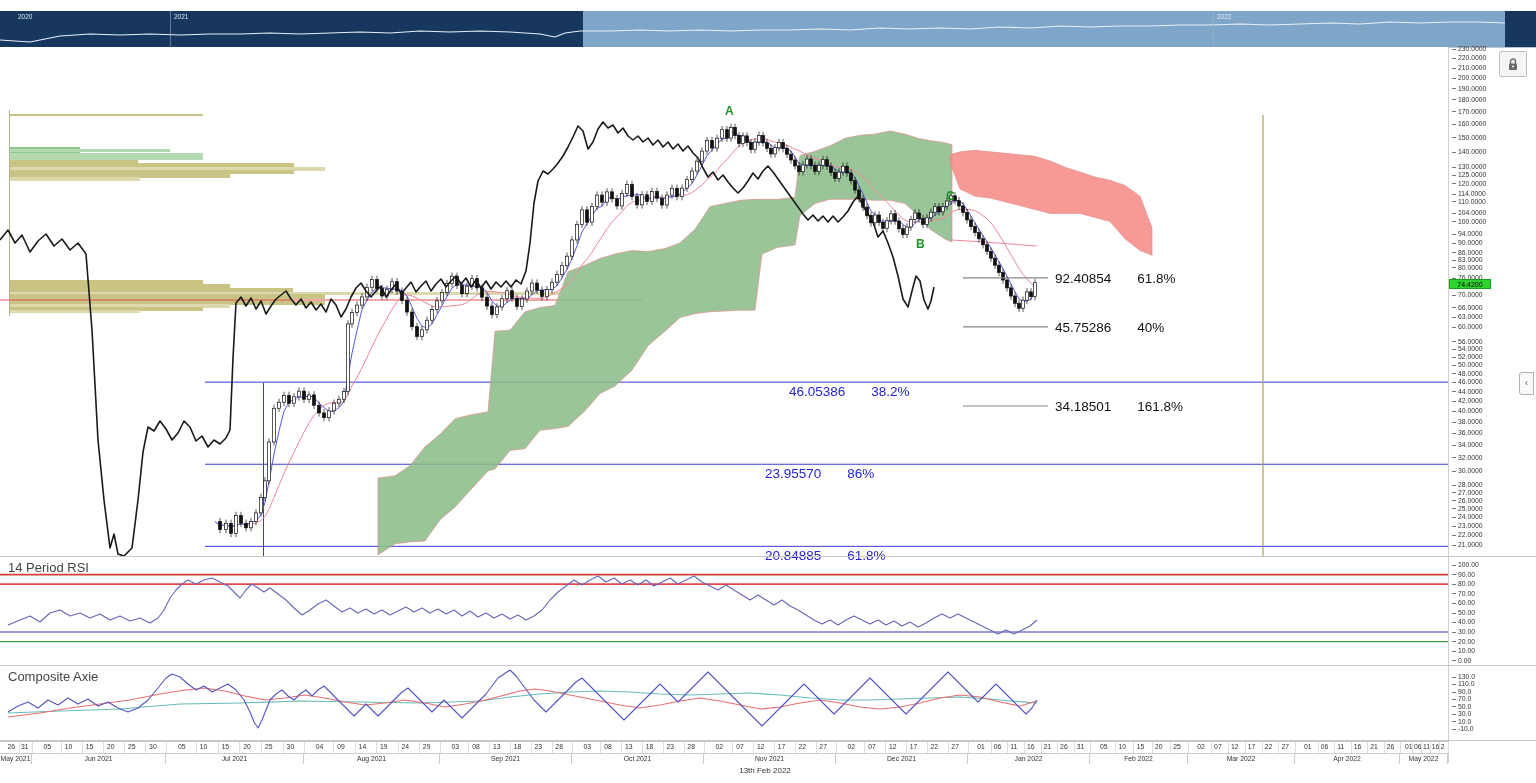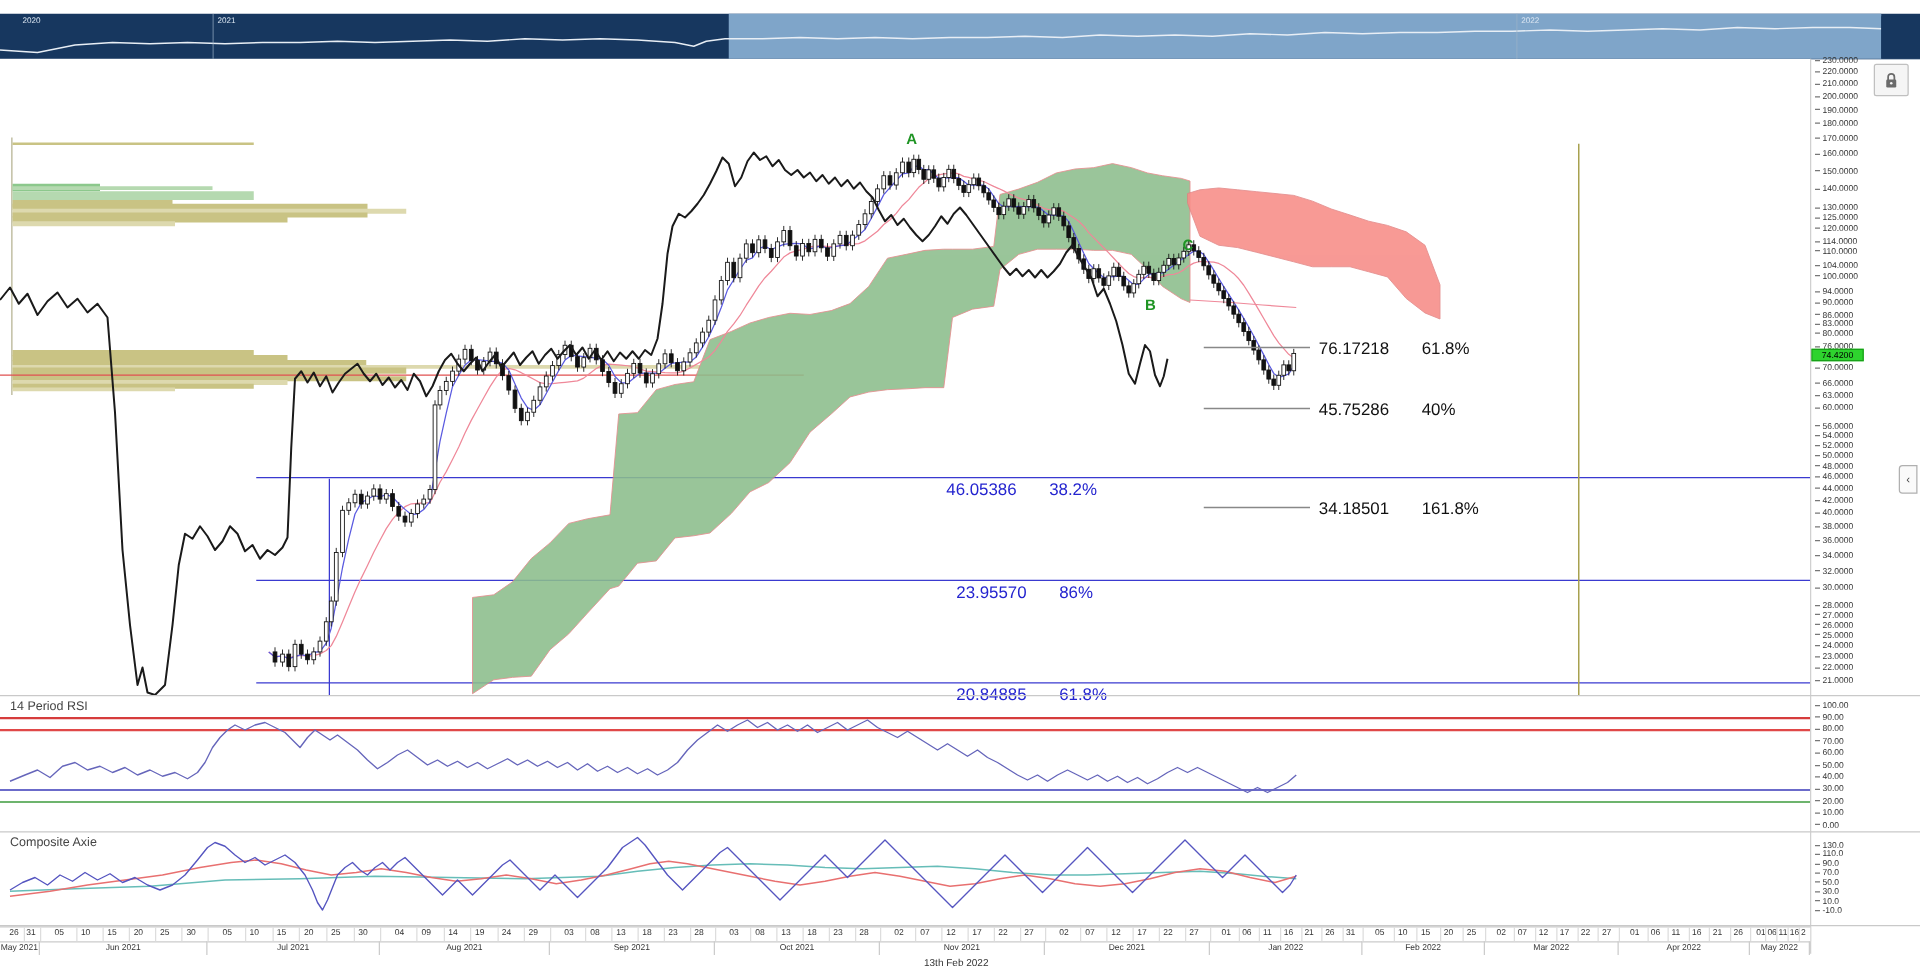--- a/index.html
+++ b/index.html
@@ -10,21 +10,21 @@
   #brand{right:3px;top:0;height:11px;display:flex;align-items:center;gap:2px;}
   #brand-icon{width:10px;height:10px;border-radius:2px;background:#1a6ab0;position:relative;}
   #brand-icon:after{content:"";position:absolute;left:2px;top:2px;width:6px;height:6px;border-radius:50%;border:1.5px solid #fff;border-right-color:transparent;}
   #brand-text{font-size:9px;font-weight:bold;color:#14365c;}
   #navigator{left:0;top:11px;width:1536px;height:36px;background:#17375f;border-bottom:1px solid #b8c4d2;}
   #nav-sel{position:absolute;top:0;height:36px;background:#7fa5c9;}
   #nav-corner{position:absolute;top:2px;right:0;width:31px;height:34px;background:#17375f;}
   .nav-year{position:absolute;top:2px;font-size:6.5px;color:#dbe6f2;}
   .nav-div{position:absolute;top:0;width:1px;height:36px;background:#9fb4c9;opacity:.55;}
   svg{position:absolute;display:block;}
-  .panel-label{font-size:10px;color:#444;}
+  .panel-label{font-size:13px;color:#444;}
   #rsi-label{left:8px;top:560px;}
   #comp-label{left:8px;top:669px;}
   .tick-label{position:absolute;font-size:6.8px;color:#333;white-space:nowrap;}
   .tick-dash{display:inline-block;width:4px;height:1px;background:#777;vertical-align:middle;margin-right:2px;}
   #price-badge{left:1449px;top:279px;width:42px;height:10px;background:#2ed32e;color:#000;font-size:7px;line-height:10px;text-align:center;border:1px solid #18a018;box-sizing:border-box;}
   #lock-btn{left:1499px;top:51px;width:26px;height:24px;background:#f5f5f5;border:1px solid #c0c0c0;border-radius:2px;display:flex;align-items:center;justify-content:center;}
   #collapse-btn{left:1519px;top:372px;width:13px;height:21px;background:#fafafa;border:1px solid #b0b0b0;border-radius:3px 0 0 3px;color:#444;font-size:9px;line-height:21px;text-align:center;}
   #vsep{left:1448px;top:47px;width:1px;height:716px;background:#d0d0d0;}
   .hsep{left:0;width:1536px;height:1px;background:#c9c9c9;}
   #xaxis{left:0;top:741px;width:1448px;height:22px;border-top:1px solid #c9c9c9;}
@@ -463,24 +463,24 @@
       <polyline points="8,625 20,620 30,616 40,622 50,613 60,610 70,616 80,613 90,618 100,614 110,620 120,616 130,621 140,618 150,623 158,618 164,610 170,598 176,590 182,584 188,580 196,584 204,580 212,578 220,582 228,586 234,592 240,598 246,590 252,584 258,588 264,592 270,588 278,594 286,600 294,608 302,615 310,610 318,604 326,600 334,606 342,612 350,608 358,613 366,609 374,614 382,610 390,615 398,611 406,607 414,612 422,608 430,613 438,609 446,614 454,610 462,616 470,611 478,617 486,613 494,618 502,614 510,619 518,615 526,620 534,616 542,610 550,600 558,592 566,586 574,580 582,585 590,580 598,576 606,582 614,578 622,584 630,580 638,585 646,580 654,586 662,582 670,578 678,584 686,580 694,576 702,582 710,586 718,590 726,585 734,590 742,595 750,600 758,595 766,600 774,605 782,600 790,606 798,610 806,615 814,620 822,624 830,620 838,625 846,620 854,616 862,620 870,624 878,620 886,625 894,621 902,626 910,622 918,627 926,623 934,618 942,614 950,618 958,614 966,618 974,622 982,626 990,630 998,634 1006,630 1014,634 1022,630 1030,626 1037,620" fill="none" stroke="#6666bb" stroke-width="1.1" stroke-linejoin="round"></polyline>
     </svg>
   <svg id="svg-comp" class="abs" style="left:0;top:666px" width="1448" height="74" viewBox="0 666 1448 74">
       <rect x="0" y="666" width="1448" height="74" fill="#fff"></rect>
       <polyline points="8,713 60,711 120,709 180,704 240,703 300,701 360,702 420,703 480,701 510,697 540,694 570,692 600,691 630,692 660,694 690,695 720,694 750,693 780,695 810,698 840,700 870,700 900,699 930,698 960,697 990,699 1010,701 1037,703" fill="none" stroke="#66bdb8" stroke-width="1.2" stroke-linejoin="round"></polyline>
       <polyline points="8,717 40,713 70,708 100,704 130,700 160,694 185,690 205,688 225,691 245,696 265,700 285,698 305,695 325,698 345,702 365,705 385,703 405,700 425,703 445,707 465,704 485,700 505,695 520,691 535,689 550,691 565,694 580,697 600,701 620,705 640,708 660,705 680,701 700,698 720,701 740,705 760,709 780,707 800,703 820,700 840,703 860,707 880,709 900,707 920,703 940,698 960,695 980,697 1000,702 1020,706 1037,701" fill="none" stroke="#e87070" stroke-width="1.2" stroke-linejoin="round"></polyline>
       <polyline points="8,712 18,706 28,702 38,708 48,700 58,705 68,698 78,704 88,699 98,706 108,702 118,708 128,712 138,708 148,700 158,688 166,678 172,674 180,677 188,684 196,690 204,686 212,692 220,688 228,684 236,690 244,700 250,712 254,722 258,728 262,720 266,710 270,700 276,694 282,690 288,696 294,700 300,694 306,690 312,696 318,690 324,686 330,692 336,698 342,704 348,710 354,716 360,710 366,704 372,710 378,716 384,710 390,704 396,698 402,692 408,688 414,694 420,700 426,706 432,712 438,706 444,700 450,706 456,712 462,718 468,712 474,706 480,700 486,694 492,686 498,678 504,674 510,670 516,676 522,684 528,692 534,700 540,706 546,712 552,706 558,700 564,694 570,688 576,682 582,678 588,684 594,690 600,696 606,702 612,708 618,714 624,720 630,714 636,708 642,702 648,696 654,690 660,684 666,690 672,696 678,702 684,696 690,690 696,684 702,678 708,672 714,678 720,684 726,690 732,696 738,702 744,708 750,714 756,720 762,726 768,720 774,714 780,708 786,702 792,696 798,690 804,684 810,690 816,696 822,702 828,708 834,714 840,708 846,702 852,696 858,690 864,684 870,678 876,684 882,690 888,696 894,702 900,708 906,714 912,708 918,702 924,696 930,690 936,684 942,678 948,672 954,678 960,684 966,690 972,696 978,702 984,696 990,690 996,684 1002,690 1008,696 1014,702 1020,708 1026,714 1032,708 1037,700" fill="none" stroke="#5555c0" stroke-width="1.1" stroke-linejoin="round"></polyline>
     </svg>
 
   <div id="fib-labels">
-      <div class="fib-label" style="left: 1055px; top: 270.914px;"><span>76.17218</span><span class="pct">61.8%</span></div>
+      <div class="fib-label" style="left: 1055px; top: 270.914px;"><span>92.40854</span><span class="pct">61.8%</span></div>
       <div class="fib-label" style="left: 1055px; top: 319.842px;"><span>45.75286</span><span class="pct">40%</span></div>
       <div class="fib-label" style="left: 1055px; top: 398.998px;"><span>34.18501</span><span class="pct">161.8%</span></div>
-      <div class="fib-label fib-blue" style="left: 757px; top: 384.153px;"><span>46.05386</span><span class="pct">38.2%</span></div>
+      <div class="fib-label fib-blue" style="left: 789px; top: 384.153px;"><span>46.05386</span><span class="pct">38.2%</span></div>
       <div class="fib-label fib-blue" style="left: 765px; top: 466.236px;"><span>23.95570</span><span class="pct">86%</span></div>
       <div class="fib-label fib-blue" style="left: 765px; top: 548.329px;"><span>20.84885</span><span class="pct">61.8%</span></div>
     </div>
   <div id="letters">
       <div class="letter" style="left: 725px; top: 104px;">A</div>
       <div class="letter" style="left: 916px; top: 237px;">B</div>
       <div class="letter" style="left: 946px; top: 189px;">C</div>
     </div>
 
   <div class="abs panel-label" id="rsi-label">14 Period RSI</div>

